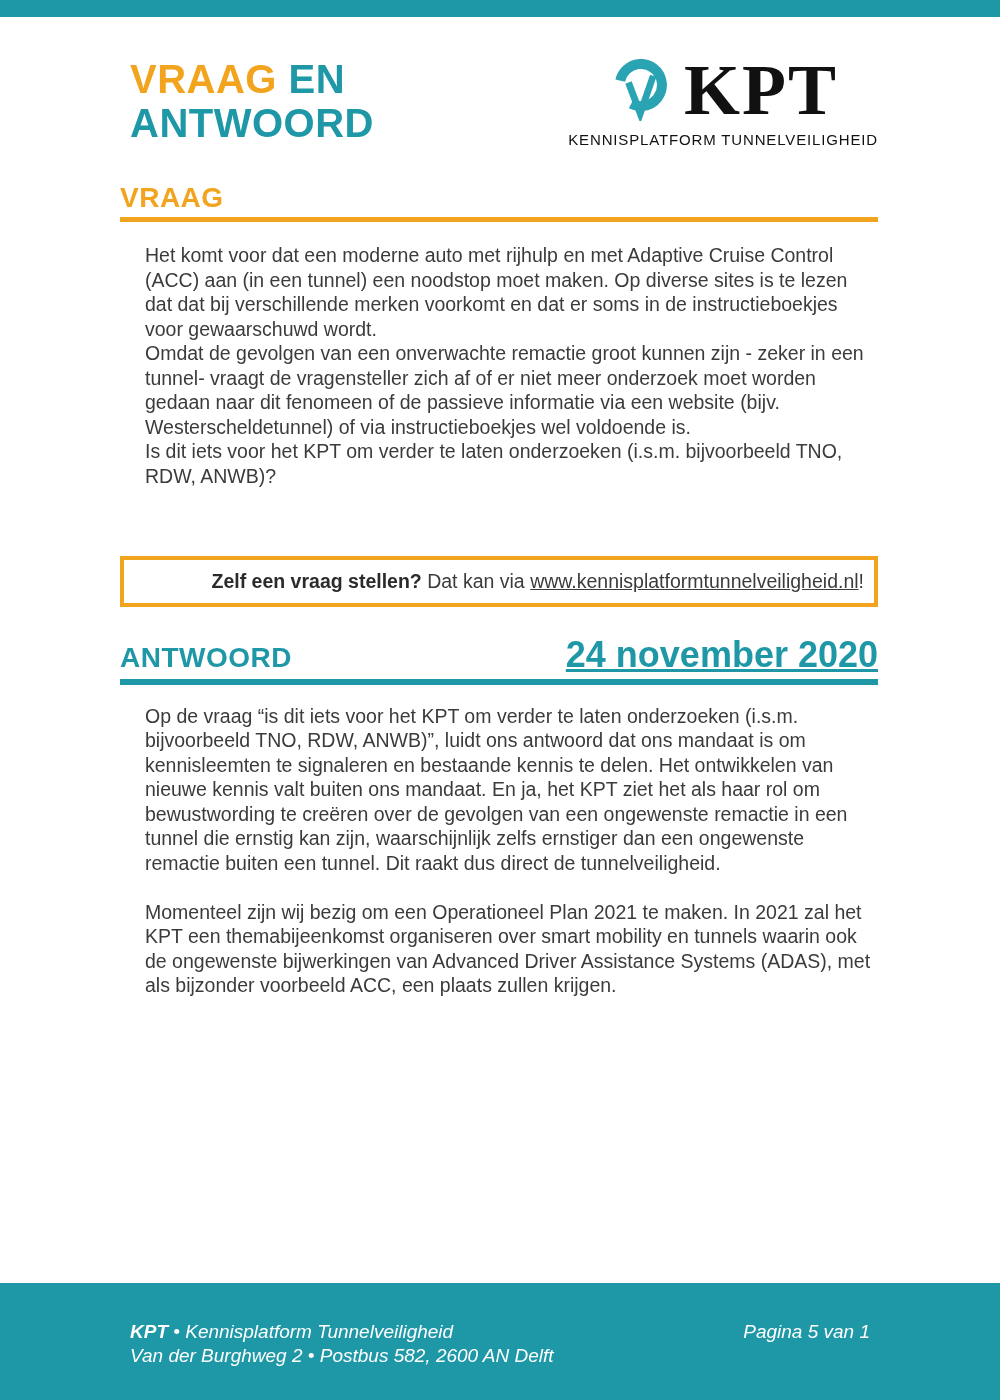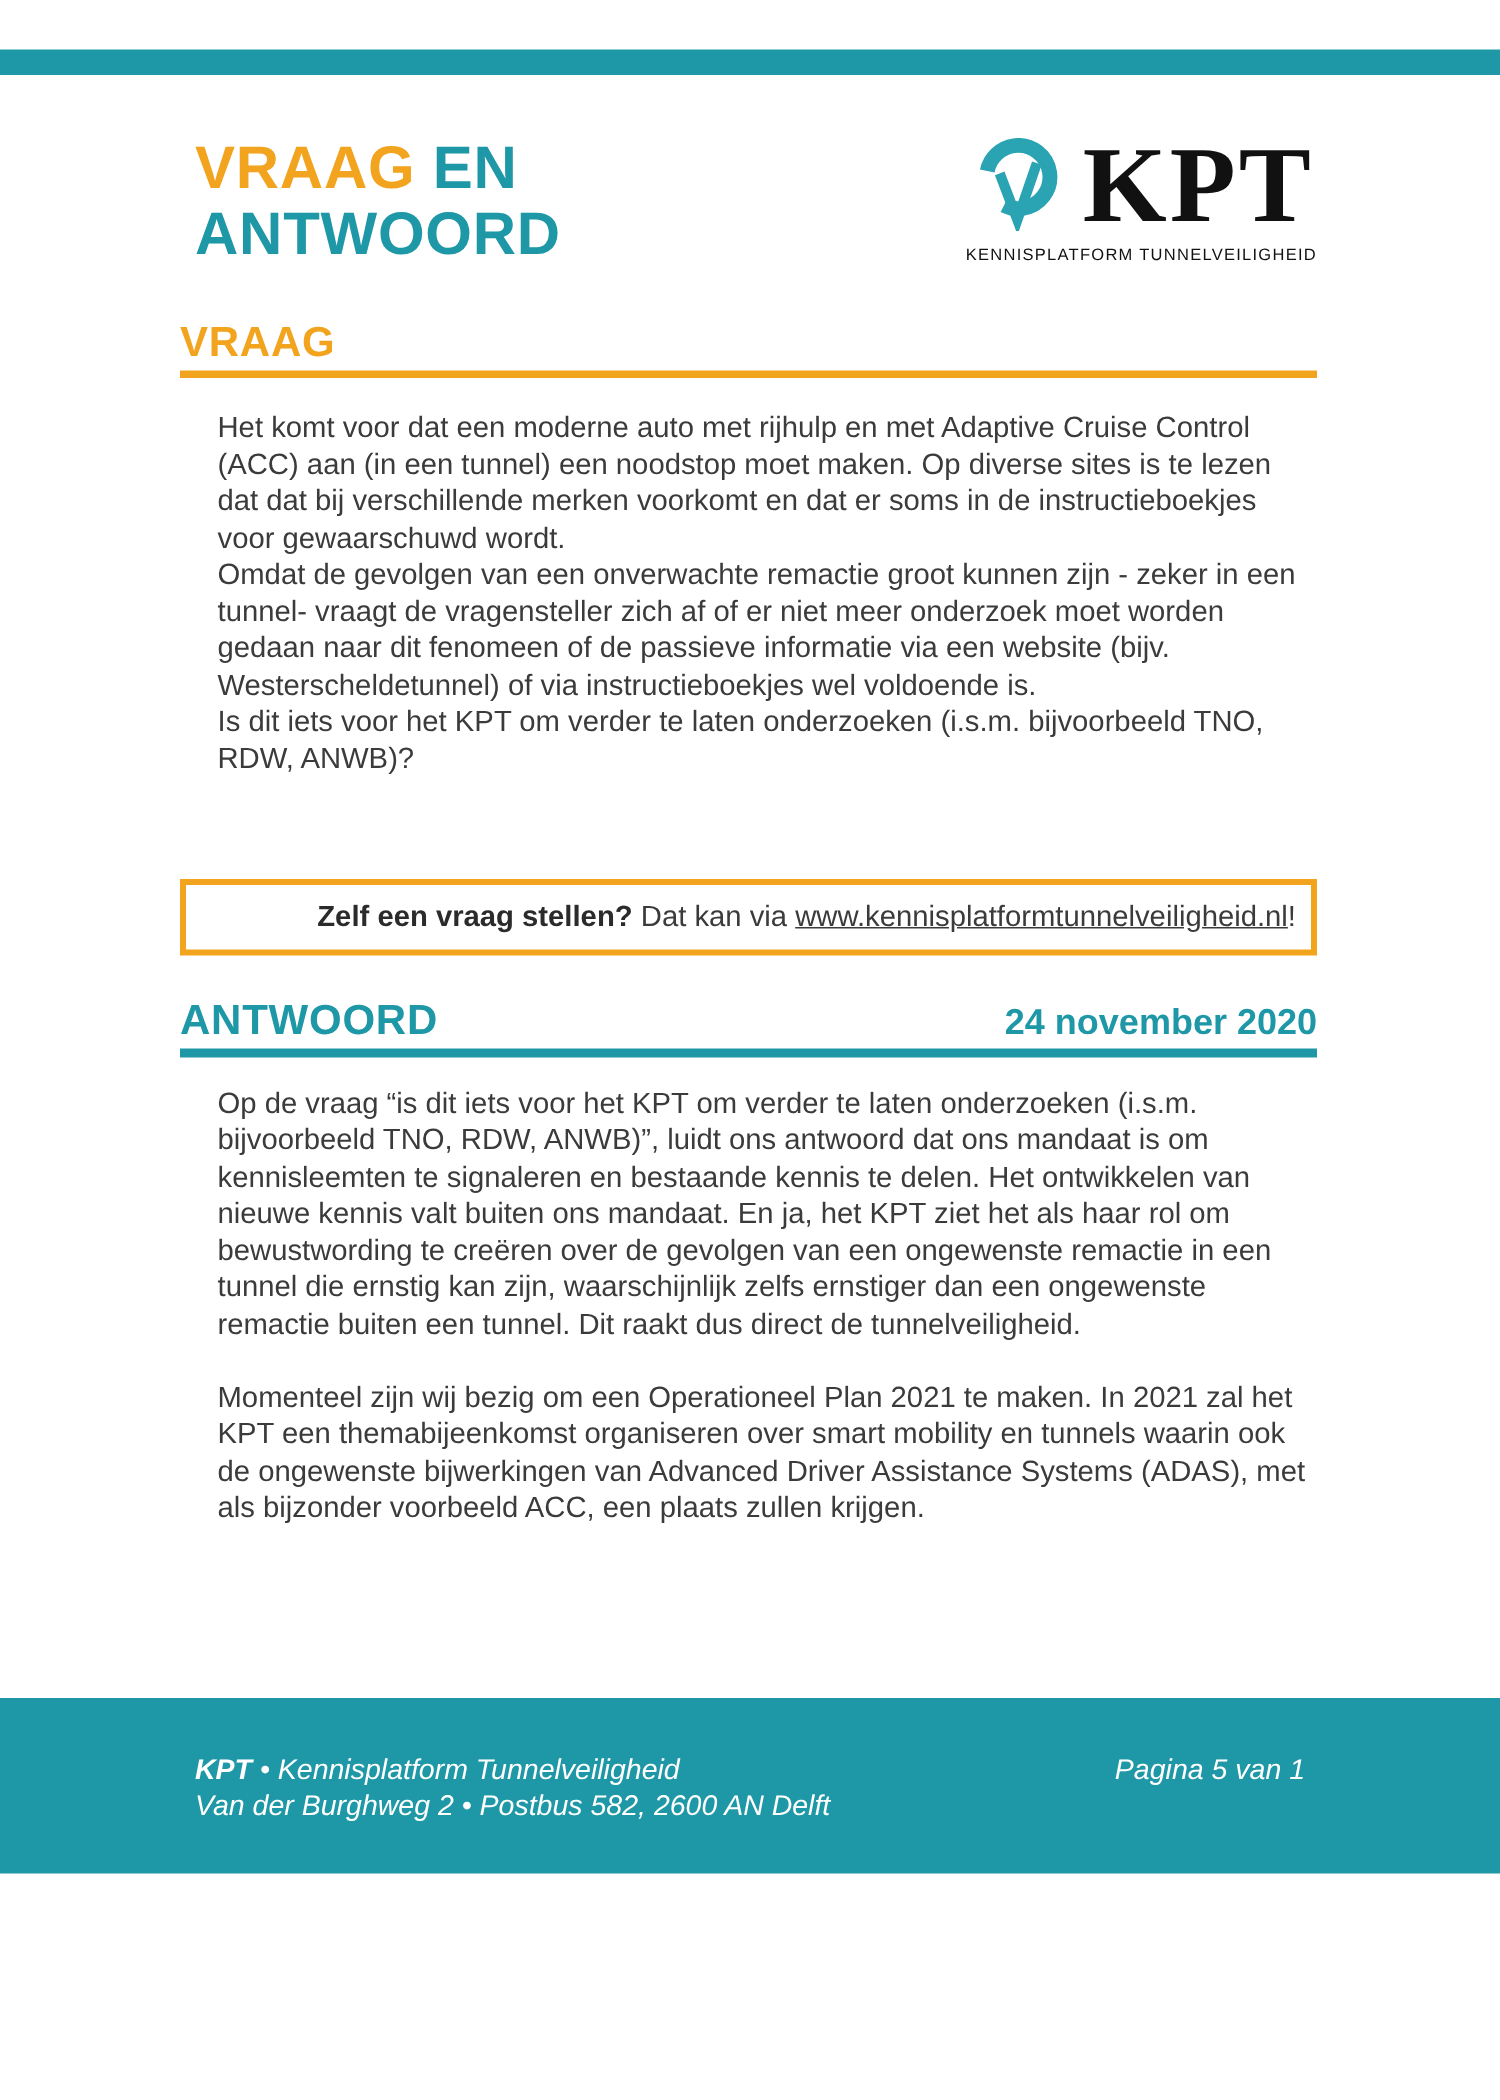--- a/index.html
+++ b/index.html
@@ -4,21 +4,21 @@
 <style>
   * { margin: 0; padding: 0; box-sizing: border-box; }
   html, body { background: #ffffff; }
   body {
     width: 1000px; height: 1400px;
     font-family: "Liberation Sans", "DejaVu Sans", sans-serif;
     color: #3b3b3b;
     position: relative;
     overflow: hidden;
   }
-  .page { width: 1000px; height: 1216px; position: relative; background: #fff; margin-top: 33px; }
+  .page { width: 1000px; height: 1400px; position: relative; background: #fff; }
 
   .topbar {
     position: absolute; top: 0; left: 0;
     width: 100%; height: 17px;
     background: #1e97a6;
   }
 
   .content {
     position: absolute; top: 17px; left: 120px;
     width: 758px;
@@ -47,21 +47,21 @@
   .logo-word {
     font-family: "Liberation Serif", "DejaVu Serif", serif;
     font-weight: bold;
     font-size: 72px;
     line-height: 62px;
     color: #111111;
     letter-spacing: 2px;
   }
   .logo-subtitle {
     margin-top: 10px;
-    font-size: 11px;
+    font-size: 15px;
     letter-spacing: 0.85px;
     color: #111111;
     white-space: nowrap;
   }
 
   
   .section-head {
     display: flex;
     justify-content: space-between;
     align-items: baseline;
@@ -69,21 +69,21 @@
   h2.section-title {
     font-size: 28px;
     font-weight: bold;
     letter-spacing: 0.5px;
   }
   .orange-text { color: #f2a41e; }
   .teal-text { color: #1e97a6; }
   .rule { height: 5px; width: 100%; margin-top: 3px; }
   .rule.orange-rule { background: #f2a41e; }
   .rule.teal-rule { background: #1e97a6; height: 6px; }
-  .section-date { font-size: 24px; font-weight: bold; color: #1e97a6; }
+  .section-date { font-size: 36px; font-weight: bold; color: #1e97a6; text-decoration: underline; }
 
   
   .body-text {
     padding-left: 25px;
     padding-right: 2px;
     font-size: 19.5px;
     line-height: 24.5px;
     color: #3b3b3b;
   }
   .vraag-section { margin-top: 34px; }

